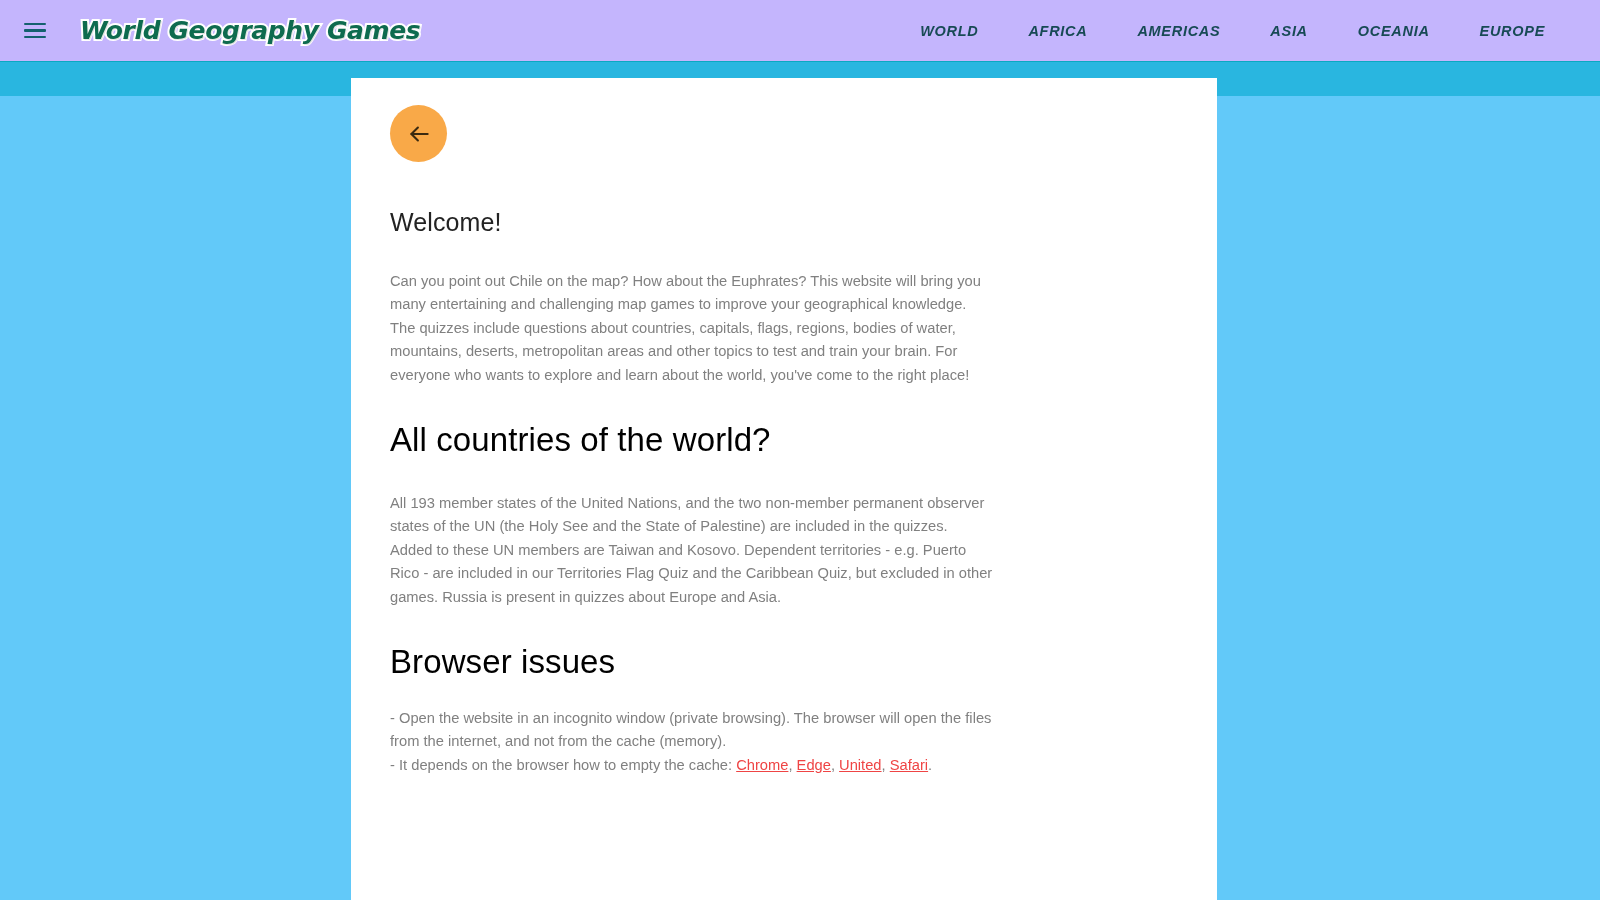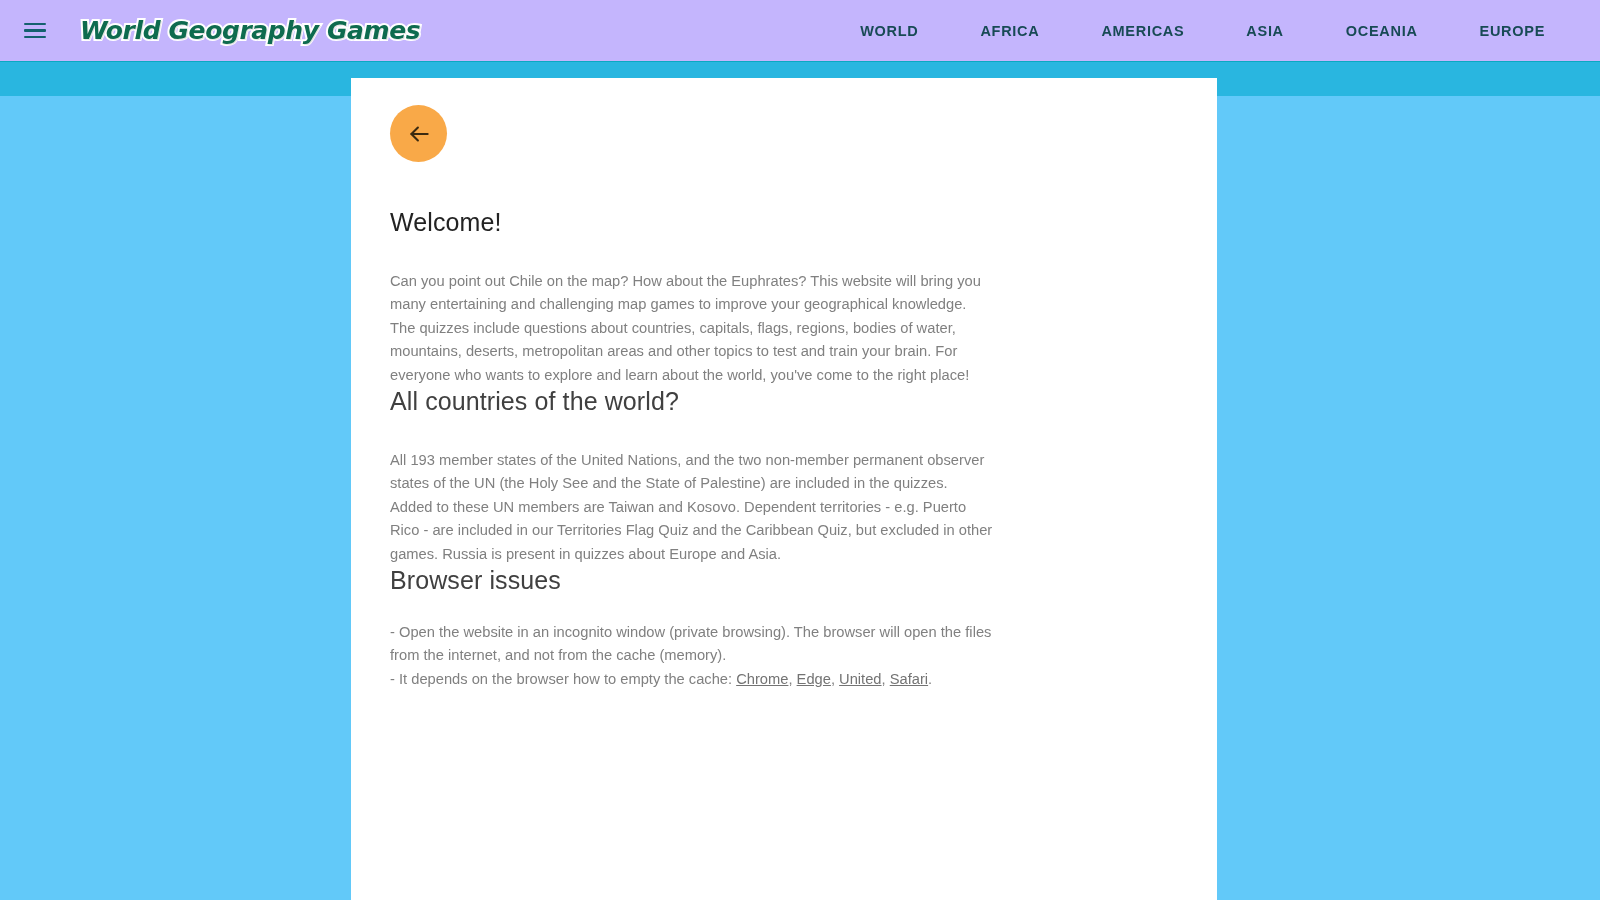--- a/index.html
+++ b/index.html
@@ -84,21 +84,22 @@
     text-shadow:
       0 0 1px #ffffff,
       1px 1px 0 rgba(0,0,0,0.12);
   }
 
   .nav {
     margin-left: auto;
     margin-right: 30px;
     display: flex;
     align-items: center;
-    gap: 12px;
+    gap: 0px;
+    font-style: italic;
   }
   .nav-item {
     color: #184a55;
     font-size: 14.5px;
     font-weight: bold;
     letter-spacing: 0.7px;
     padding: 8px 25px;
     cursor: pointer;
     white-space: nowrap;
   }
@@ -134,23 +135,24 @@
 
   h1.page-title {
     margin-top: 46px;
     font-size: 25px;
     font-weight: normal;
     color: #232323;
     letter-spacing: 0.1px;
   }
 
   h2.section-title {
-    font-size: 25px;
+    margin-top: 34px;
+    font-size: 33px;
     font-weight: normal;
-    color: #404040;
+    color: #000000;
     letter-spacing: 0.1px;
   }
 
   p.body-text {
     margin-top: 33px;
     font-size: 14.7px;
     line-height: 23.4px;
     color: #808080;
     max-width: 602px;
   }
@@ -161,21 +163,21 @@
   .list-block {
     margin-top: 26px;
     font-size: 14.7px;
     line-height: 23.4px;
     color: #808080;
     max-width: 604px;
   }
   .list-block div { }
 
   a.inline-link {
-    color: #737373;
+    color: #ef4444;
     text-decoration: underline;
     cursor: pointer;
   }
 </style>
 </head>
 <body>
 
 <div class="band-mid"></div>
 <div class="band-light"></div>
 

